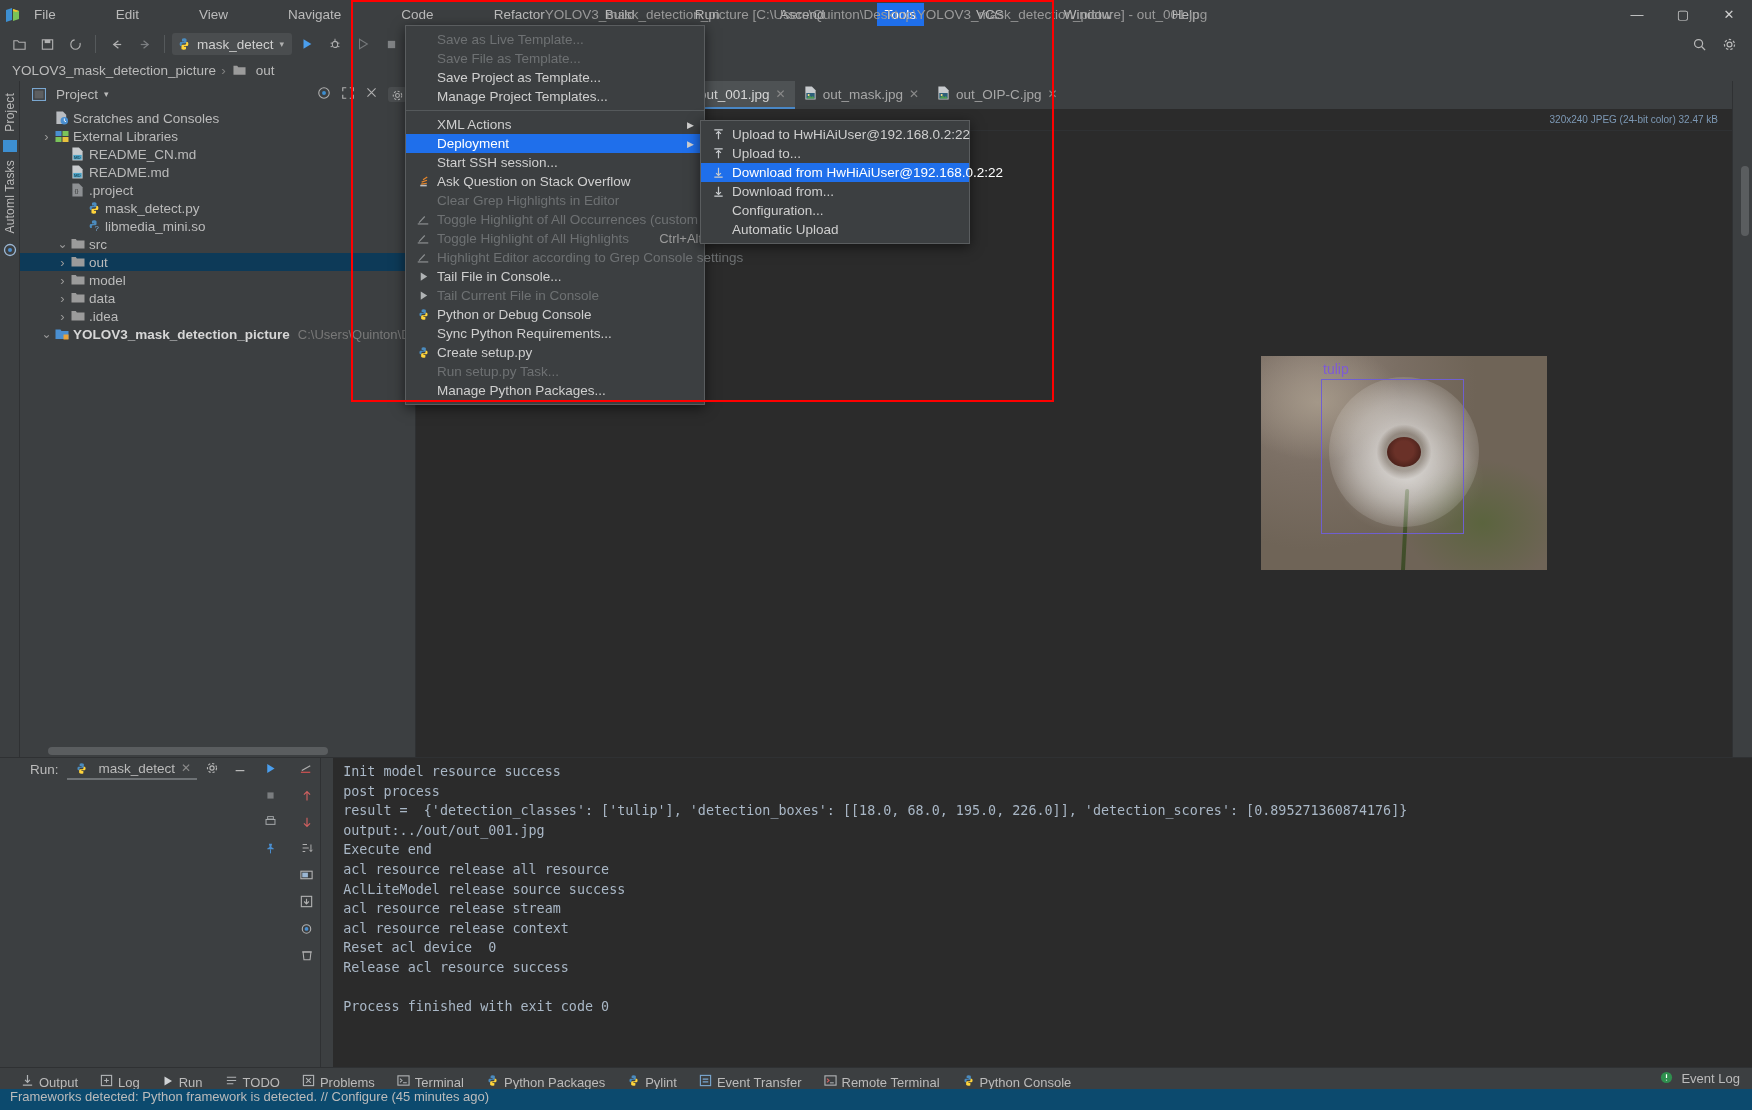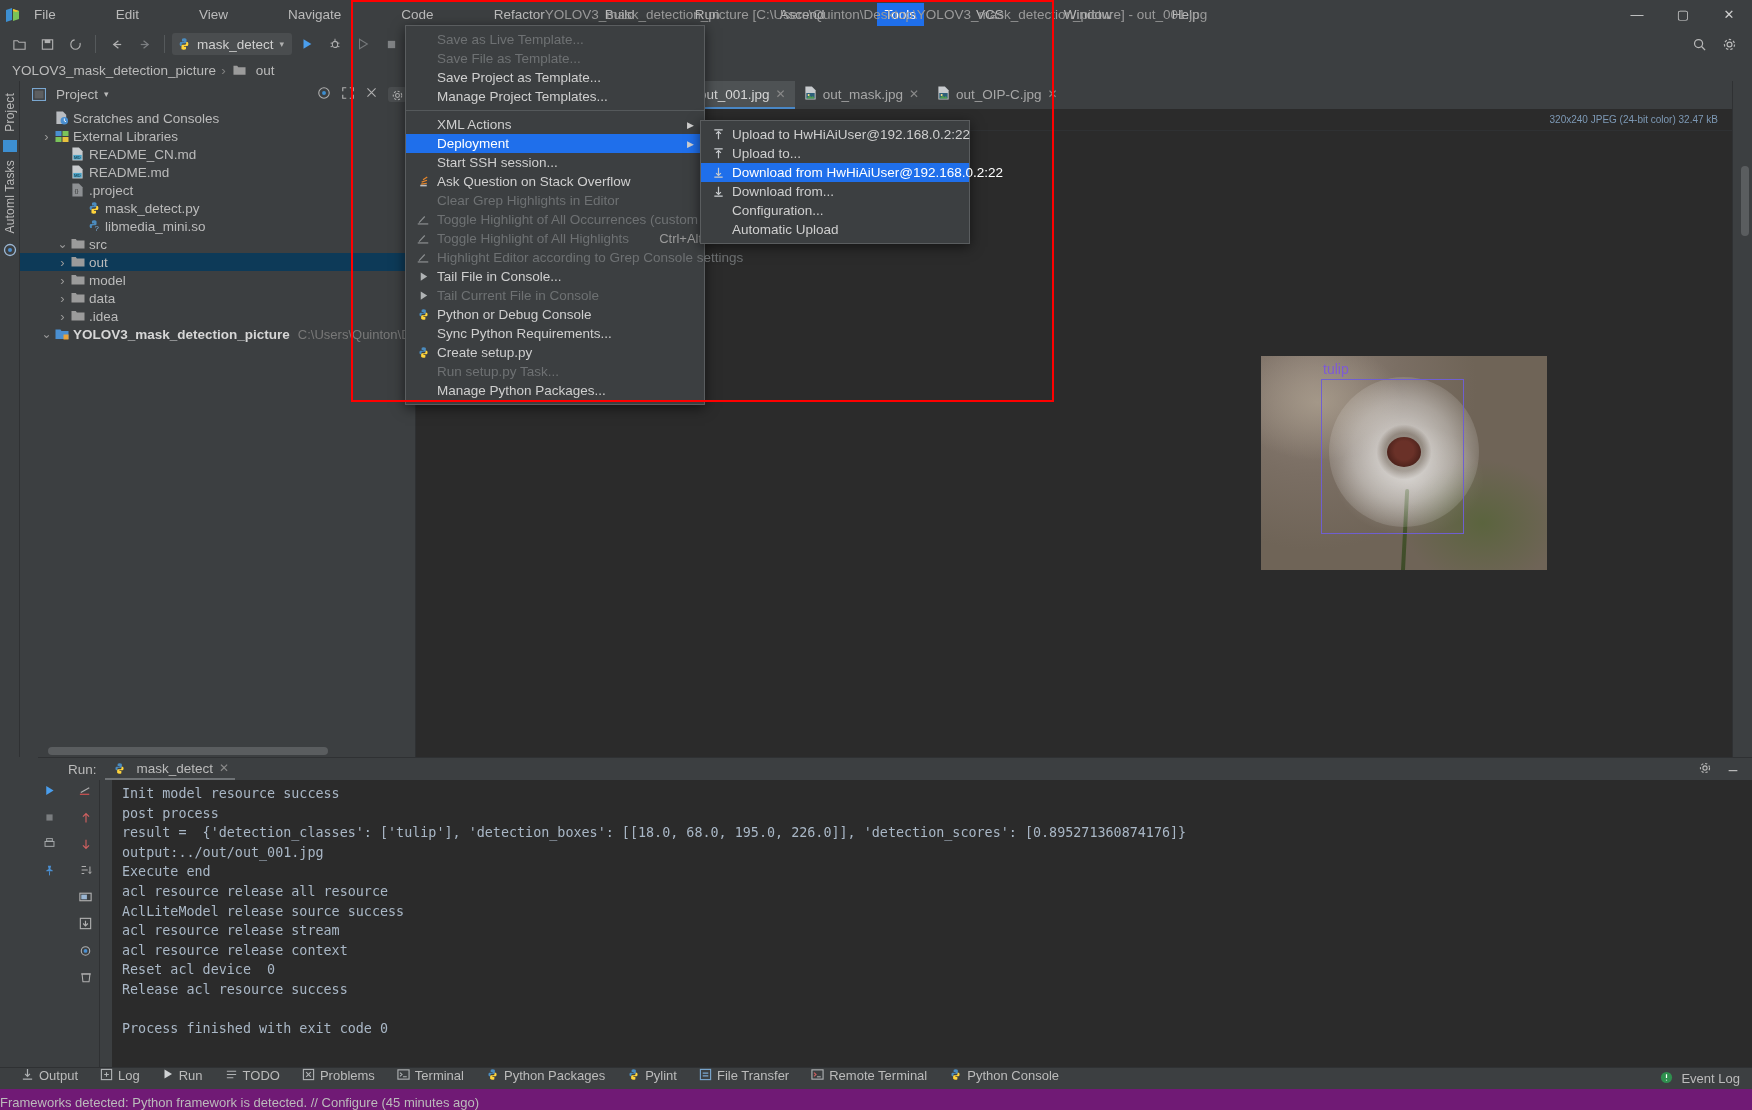--- a/index.html
+++ b/index.html
@@ -128,44 +128,44 @@
     border:1px solid #6f5fd0; pointer-events:none;
   }
   .bbox-lbl{
     position:absolute; left:62px; top:5px; color:#7d5ad6; font-size:14px;
     font-family:"Liberation Sans", sans-serif;
   }
 
   .rightstripe{ width:20px; background:#3c3f41; flex:0 0 20px; border-left:1px solid #2f3133; position:relative;}
 
   
-  .runpanel{ height:310px; background:#3c3f41; display:flex; flex-direction:column; flex:0 0 310px; border-top:1px solid #2f3133;margin-left:38px;}
+  .runpanel{ height:310px; background:#3c3f41; display:flex; flex-direction:row; flex:0 0 310px; border-top:1px solid #2f3133;}
   .run-header{ height:22px; display:flex; align-items:center; gap:8px; padding-left:30px; background:#3c3f41; font-size:13.5px; flex:0 0 22px; }
   .run-tab{ display:flex; align-items:center; gap:6px; padding:0 6px; height:22px; border-bottom:2px solid #6e7275;}
   .run-right{ margin-left:auto; display:flex; gap:14px; padding-right:12px; color:#bbbbbb; }
   .run-body{ flex:1; display:flex; min-height:0;gap:12px; }
   .run-gutter1{ width:22px; background:#3c3f41; display:flex; flex-direction:column; align-items:center; padding-top:4px; gap:11px; flex:0 0 22px;}
   .run-gutter2{ width:28px; background:#3c3f41; display:flex; flex-direction:column; align-items:center; padding-top:4px; gap:9px; flex:0 0 28px; border-right:1px solid #2f3133;}
   .console{
     flex:1; background:#2b2b2b; color:#a9b7c6; padding:4px 0 0 10px;
     font-family:"DejaVu Sans Mono", monospace; font-size:13.4px; line-height:19.6px;
     overflow:hidden; white-space:pre;
   }
   .console .gray{ color:#a9b7c6; }
 
   
   .botbar{
     height:22px; background:#3c3f41; display:flex; align-items:center; gap:0;
     font-size:13px; flex:0 0 22px; padding-left:10px; border-top:1px solid #2f3133;
   }
-  .botbtn{ display:flex; align-items:flex-start; gap:5px; padding:0 11px; height:22px; color:#bbbbbb;}
+  .botbtn{ display:flex; align-items:flex-end; gap:5px; padding:0 11px; height:22px; color:#bbbbbb;}
   .bot-right{ margin-left:auto; display:flex; align-items:center; gap:8px; padding-right:12px;}
   .statusbar{
-    height:21px; background:#701a75; display:flex; align-items:flex-end; gap:8px;
-    padding-left:0; font-size:13px; color:#bbbbbb; flex:0 0 21px;
+    height:21px; background:#0c4a6e; display:flex; align-items:flex-start; gap:8px;
+    padding-left:10px; font-size:13px; color:#bbbbbb; flex:0 0 21px;
   }
 
   
   .popup{
     position:absolute; background:#3c3f41; border:1px solid #5a5d5f;
     box-shadow:0 3px 12px rgba(0,0,0,.55); padding:4px 0; z-index:60; font-size:13.5px;
   }
   .pi{ height:19px; display:flex; align-items:center; padding:0 10px 0 8px; white-space:nowrap; color:#cfcfcf; }
   .pi .pic{ width:18px; height:16px; display:inline-flex; align-items:center; justify-content:center; flex:0 0 18px; margin-right:5px;}
   .pi.disabled{ color:#6e7173; }
@@ -688,21 +688,21 @@
             <path d="M8 1.5c-2.2 0-2.3 1-2.3 1V5h2.4v.7H4.6S3 5.5 3 8s1.5 2.3 1.5 2.3h1V8.6s0-1.4 1.4-1.4h2.6s1.4 0 1.4-1.4V3s.1-1.5-2.9-1.5z" fill="#4b8bbe"></path>
             <path d="M8 14.5c2.2 0 2.3-1 2.3-1V11H7.9v-.7h3.5s1.6.2 1.6-2.3S11.5 5.7 11.5 5.7h-1v1.7s0 1.4-1.4 1.4H6.5s-1.4 0-1.4 1.4V13s-.1 1.5 2.9 1.5z" fill="#ffd43b"></path>
           </svg></span>
         <span>Pylint</span>
       </div>
       <div class="botbtn">
         <span><svg width="13" height="13" viewBox="0 0 14 14">
             <rect x="1.5" y="1.5" width="11" height="11" fill="none" stroke="#7aa7d0" stroke-width="1.2"></rect>
             <path d="M4 5.5h6M4 8.5h6" stroke="#7aa7d0" stroke-width="1.2"></path>
           </svg></span>
-        <span>File Transfer</span>
+        <span>Event Transfer</span>
       </div>
       <div class="botbtn">
         <span><svg width="13" height="13" viewBox="0 0 14 14">
             <rect x="1" y="2" width="12" height="10" fill="none" stroke="#b0b3b5" stroke-width="1.2"></rect>
             <path d="M3.2 5 5.4 7 3.2 9" stroke="#d06060" stroke-width="1.2" fill="none"></path>
             <path d="M6.5 9.5h4" stroke="#b0b3b5" stroke-width="1.1"></path>
           </svg></span>
         <span>Remote Terminal</span>
       </div>
       <div class="botbtn">

